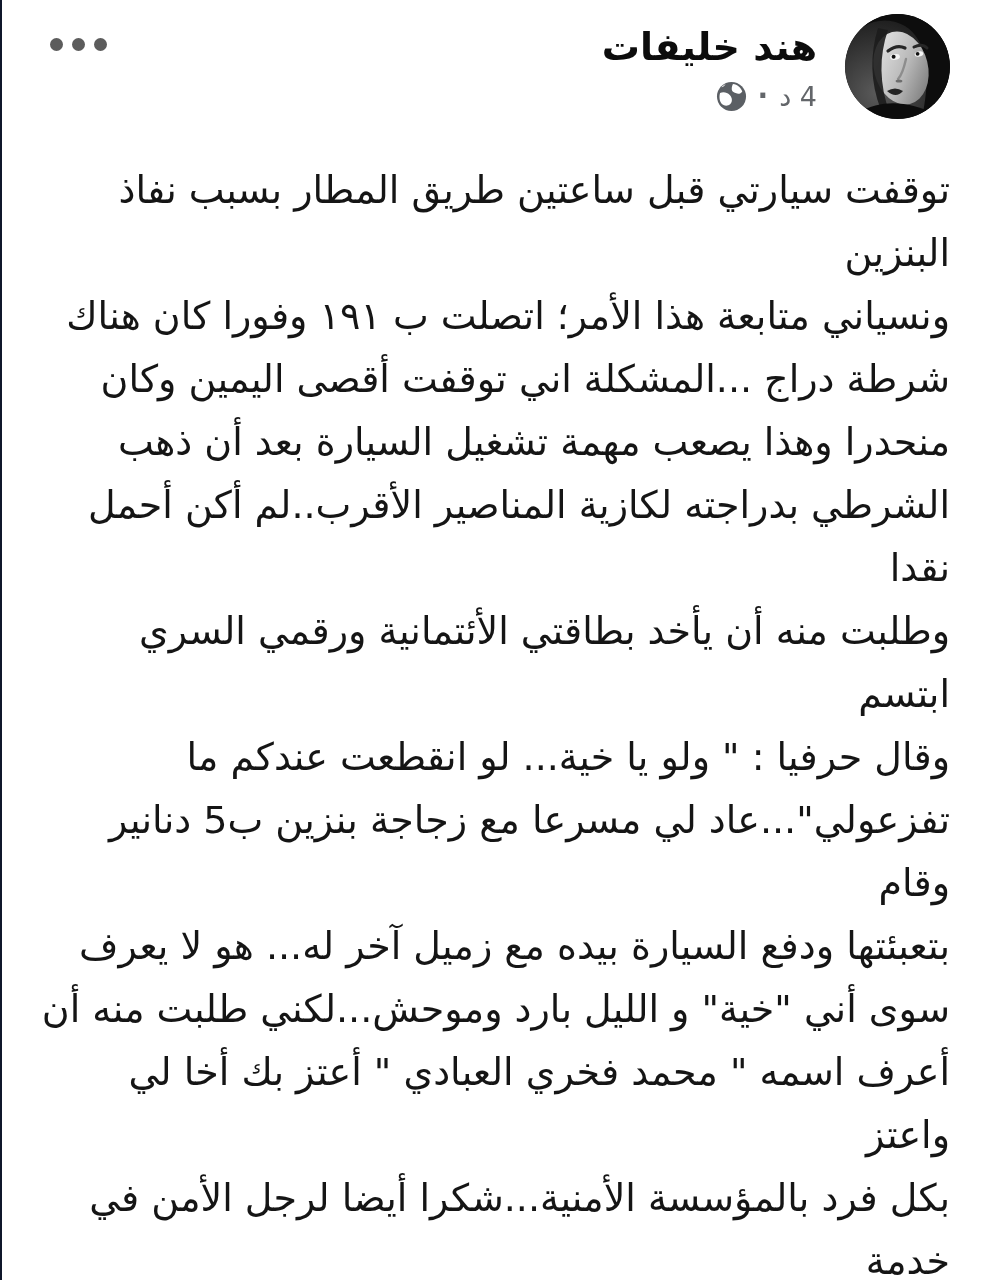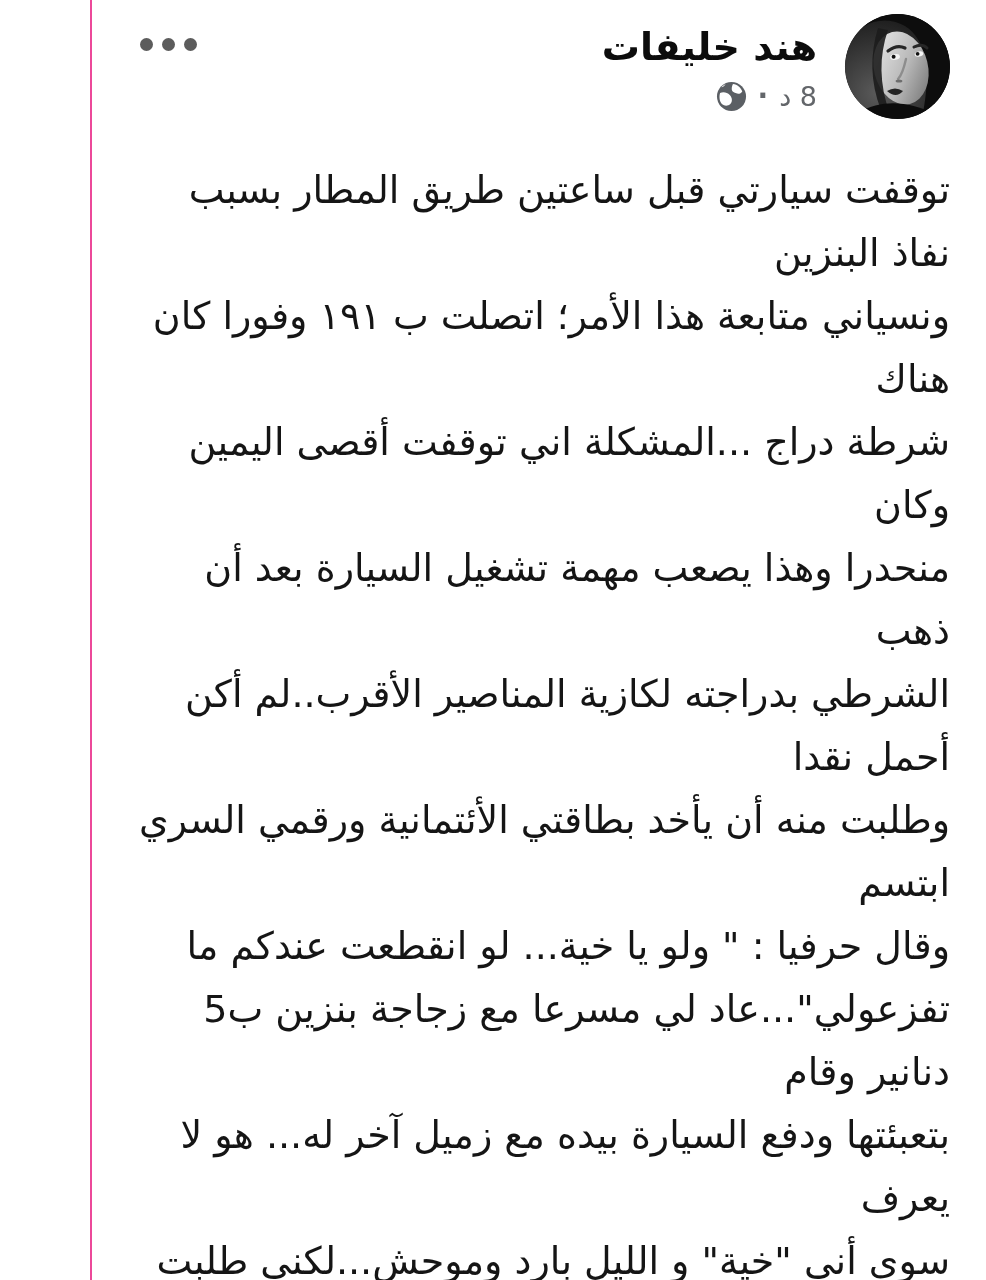--- a/index.html
+++ b/index.html
@@ -5,24 +5,24 @@
   * { margin: 0; padding: 0; box-sizing: border-box; }
   html, body { background: #ffffff; }
   body {
     width: 986px;
     height: 1280px;
     overflow: hidden;
     font-family: "DejaVu Sans", sans-serif;
     direction: rtl;
   }
   .page {
-    width: 896px;
+    width: 986px;
     height: 1280px;
     background: #ffffff;
-    border-left: 2px solid #ec4899;
+    border-left: 2px solid #0f172a;
   }
   
   .post-header {
     display: flex;
     flex-direction: row;
     align-items: flex-start;
     padding: 14px 36px 0 36px;
   }
   .avatar {
     width: 105px;
@@ -124,21 +124,21 @@
           <ellipse cx="54" cy="67" rx="3.4" ry="1.6" fill="#6d6d6d"></ellipse>
           <path d="M42,77 q8,-5 16,0 q-7,8 -16,0 Z" fill="#242424"></path>
           <path d="M14,98 C36,86 62,86 90,100 L90,105 L14,105 Z" fill="#0c0c0c"></path>
         </g>
       </svg>
     </div>
 
     <div class="id-block">
       <div class="author">هند خليفات</div>
       <div class="meta">
-        <span class="time">8 د</span>
+        <span class="time">4 د</span>
         <span class="sep">·</span>
         <span class="globe-wrap">
           <svg viewBox="0 0 32 32">
             <circle cx="16" cy="16" r="15" fill="#5b5f64"></circle>
             <path d="M17.5,3.2 c4.6,0.6 8.2,3.6 9.6,7.6 c-1.6,2.6 -4.3,3.1 -6.8,1.6 c-1.1,-0.7 -2.6,-0.9 -3.5,-2.2 c-1.1,-1.6 -0.5,-4.6 0.7,-7 Z" fill="#ffffff"></path>
             <path d="M4.2,12.5 c3.2,-1.8 7.4,-0.7 10,1.9 c2.6,2.6 3.1,6.8 0.6,9.3 c-2.2,2.2 -5.9,2.4 -8.4,0.4 C3.6,21.8 3,16.2 4.2,12.5 Z" fill="#ffffff"></path>
             <path d="M5.5,6.5 c1.2,-1.4 2.8,-2.5 4.4,-3.1 c-0.9,1.6 -2.4,2.9 -4.4,3.1 Z" fill="#e9e9e9"></path>
           </svg>
         </span>
       </div>

